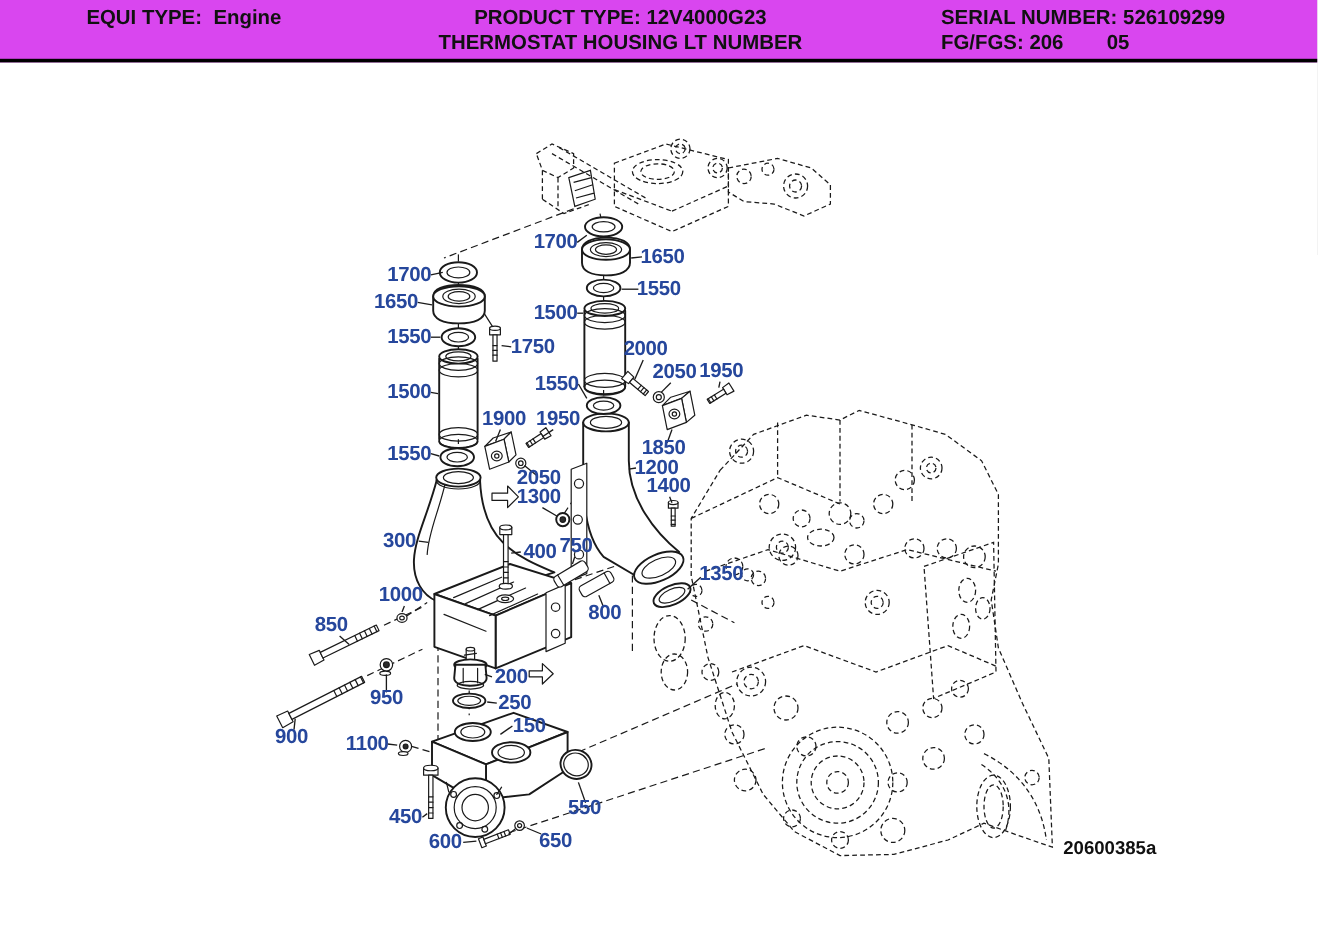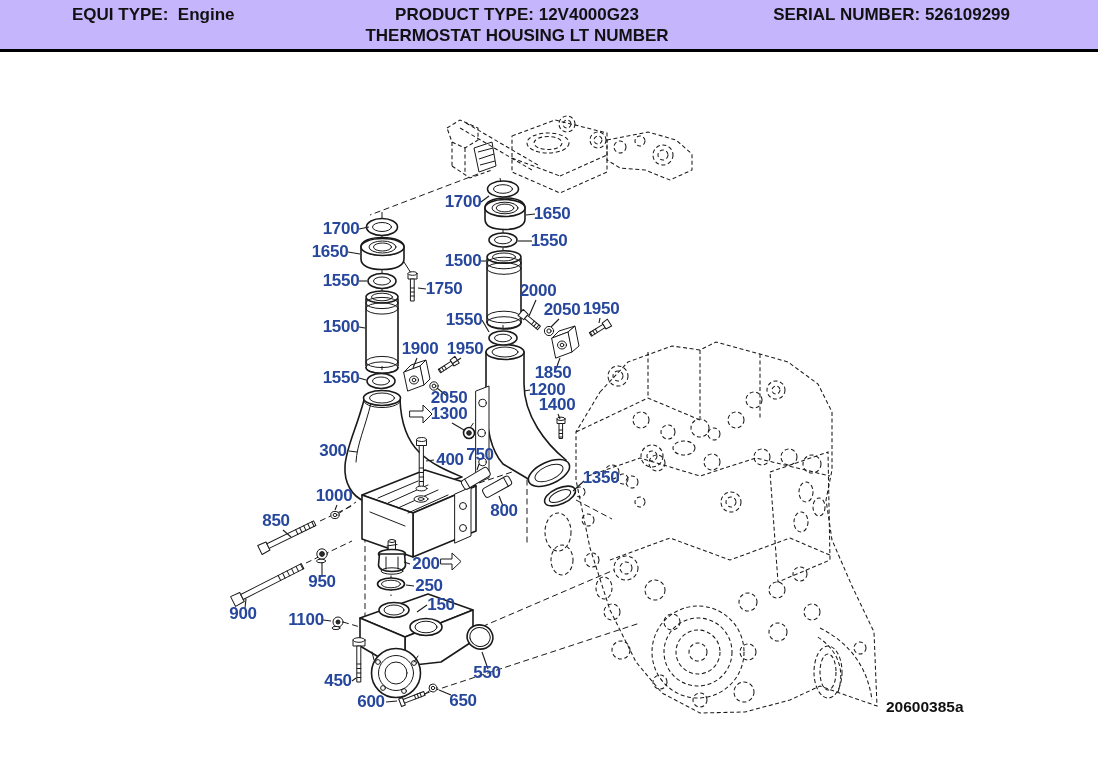--- a/index.html
+++ b/index.html
@@ -1,24 +1,24 @@
 <!DOCTYPE html>
 <html><head>
 <meta charset="utf-8">
 <style>
   html,body{margin:0;padding:0;background:#e8e8e8;}
   #page{position:relative;width:1098px;height:772px;background:#ffffff;overflow:hidden;
         font-family:"Liberation Sans",sans-serif;}
   
-  #titleblock{position:absolute;top:0;left:0;width:1098px;height:49px;background:#c4b5fd;
+  #titleblock{position:absolute;top:0;left:0;width:1098px;height:49px;background:#d946ef;
               border-bottom:3px solid #000;}
   .hcol{position:absolute;top:4px;font-size:17px;font-weight:700;color:#111;line-height:21px;white-space:nowrap;}
   .h-left{left:72px;text-align:left;}
   .h-center{left:312px;width:410px;text-align:center;}
-  .h-right{right:88px;margin-left:37px;}
+  .h-right{right:77px;margin-left:37px;}
   .fg-gap{display:inline-block;margin-left:36px;}
   
   #diagram-svg{position:absolute;top:0;left:0;}
   .g  *{fill:none;stroke:#1a1a1a;stroke-width:1.05;stroke-dasharray:4 2.6;}
   .g .sol{stroke-dasharray:none;stroke-width:1;}
   .d line,.d path{fill:none;stroke:#1a1a1a;stroke-width:1;stroke-dasharray:6 3.5;}
   .p {fill:#fff;stroke:#1a1a1a;stroke-width:1.6;stroke-linejoin:round;stroke-linecap:round;}
   .pn{fill:none;stroke:#1a1a1a;stroke-width:1.6;stroke-linejoin:round;stroke-linecap:round;}
   .t {stroke-width:1;}
   .dk{fill:#2b2b2b;stroke:#1a1a1a;stroke-width:1;}
@@ -35,20 +35,21 @@
   <div id="titleblock">
     <div class="hcol h-left">
       <div><span>EQUI TYPE:</span>&nbsp;&nbsp;<span>Engine</span></div>
     </div>
     <div class="hcol h-center">
       <div><span>PRODUCT TYPE:</span>&nbsp;<span>12V4000G23</span></div>
       <div>THERMOSTAT HOUSING LT NUMBER</div>
     </div>
     <div class="hcol h-right">
       <div><span>SERIAL NUMBER:</span>&nbsp;<span>526109299</span></div>
+      <div><span>FG/FGS:</span>&nbsp;<span>206</span><span class="fg-gap">05</span></div>
     </div>
   </div>
 
   <svg id="diagram-svg" width="1098" height="772" viewBox="0 0 1098 772">
 
     <g class="g">
       <path d="M447,128 L460,120 L478,128 L478,140 L465,148 L452,142 Z"></path>
       <path d="M452,142 L452,166 M465,148 L465,173 M452,166 L470,178 L492,170"></path>
       <path d="M460,128 L532,170 M466,123 L538,165"></path>
       <path d="M512,136 L555,120 L607,133 L607,172 L560,193 L512,172 Z"></path>

